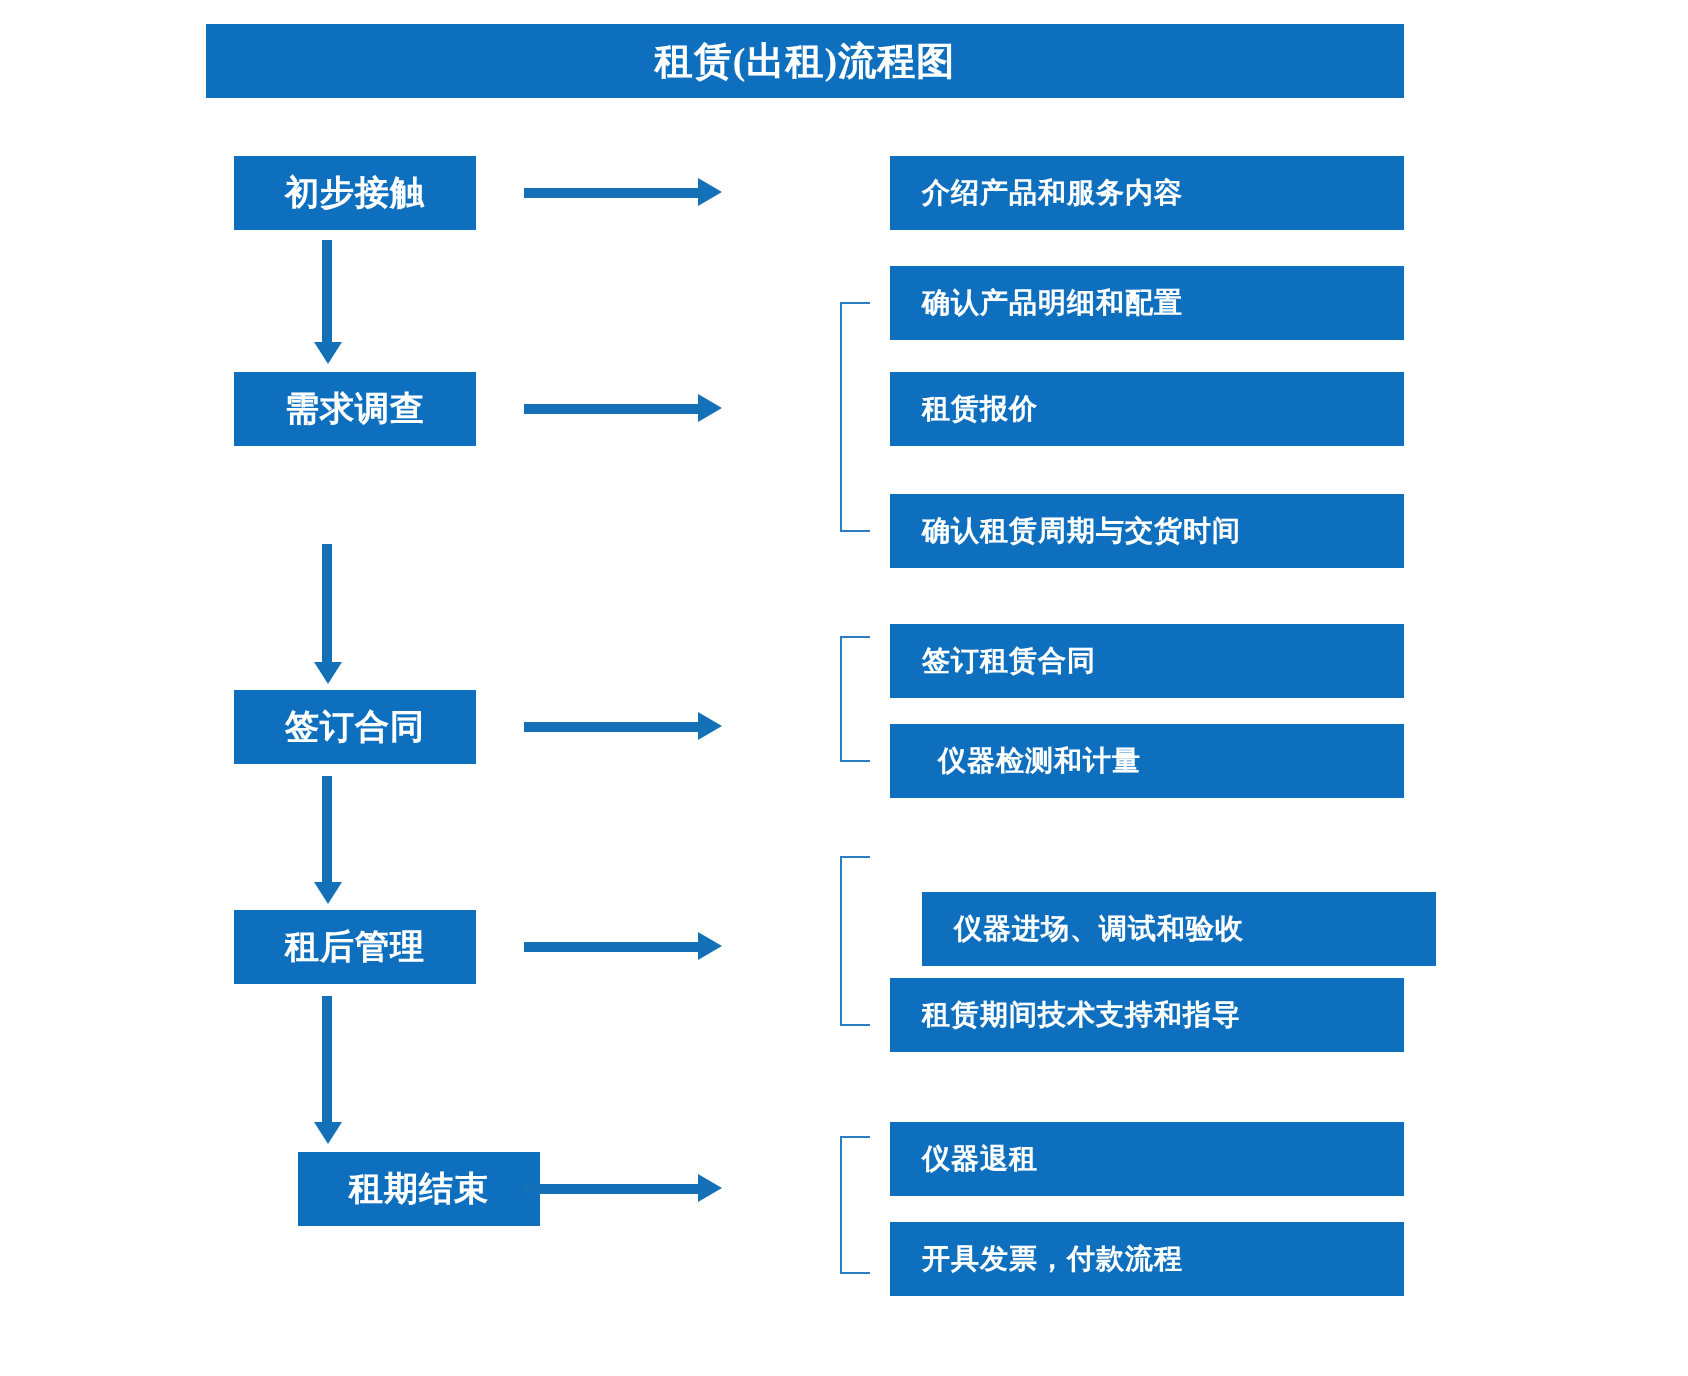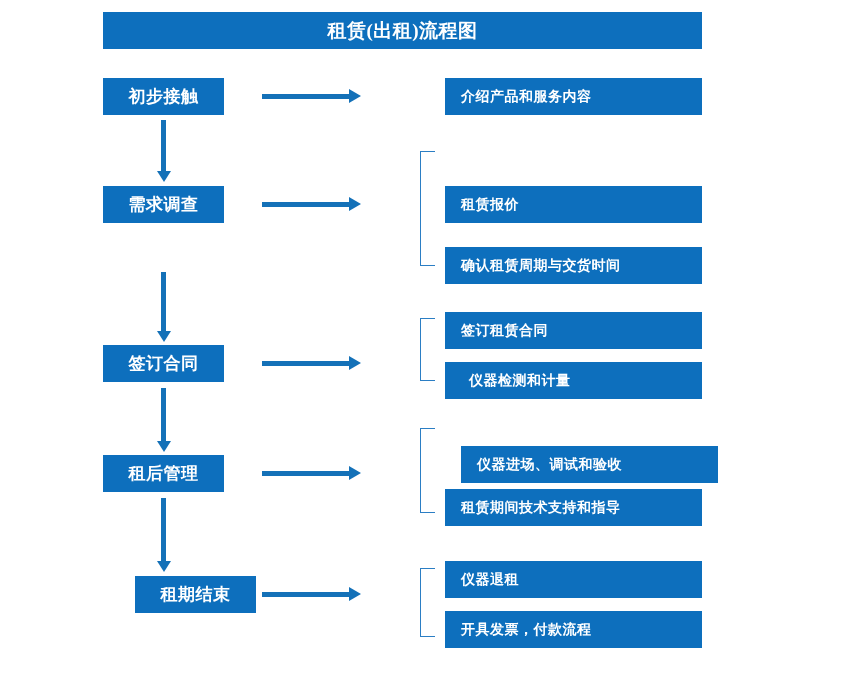--- a/index.html
+++ b/index.html
@@ -20,21 +20,21 @@
     color:#ffffff;
     font-size:19px;
     font-weight:bold;
     display:flex;align-items:center;justify-content:center;
     letter-spacing:.5px;
   }
 
   
   .stage-box{
     position:absolute;
-    left:103px;
+    left:117px;
     width:121px;height:37px;
     background:#0d6fbd;
     color:#ffffff;
     font-size:17px;
     font-weight:bold;
     display:flex;align-items:center;justify-content:center;
     letter-spacing:.5px;
   }
 
   
@@ -167,20 +167,21 @@
     <div class="head"></div>
   </div>
 
   <div class="bracket" style="top:151px;height:115px;"></div>
   <div class="bracket" style="top:318px;height:63px;"></div>
   <div class="bracket" style="top:428px;height:85px;"></div>
   <div class="bracket" style="top:568px;height:69px;"></div>
 
   <div class="detail-box" style="top:78px;">介绍产品和服务内容</div>
 
+  <div class="detail-box" style="top:133px;">确认产品明细和配置</div>
 
   <div class="detail-box" style="top:186px;">租赁报价</div>
 
   <div class="detail-box" style="top:247px;">确认租赁周期与交货时间</div>
 
   <div class="detail-box" style="top:312px;">签订租赁合同</div>
 
   <div class="detail-box" style="top:362px;padding-left:24px;">仪器检测和计量</div>
 
   <div class="detail-box" style="top:446px;margin-left:16px;">仪器进场、调试和验收</div>

